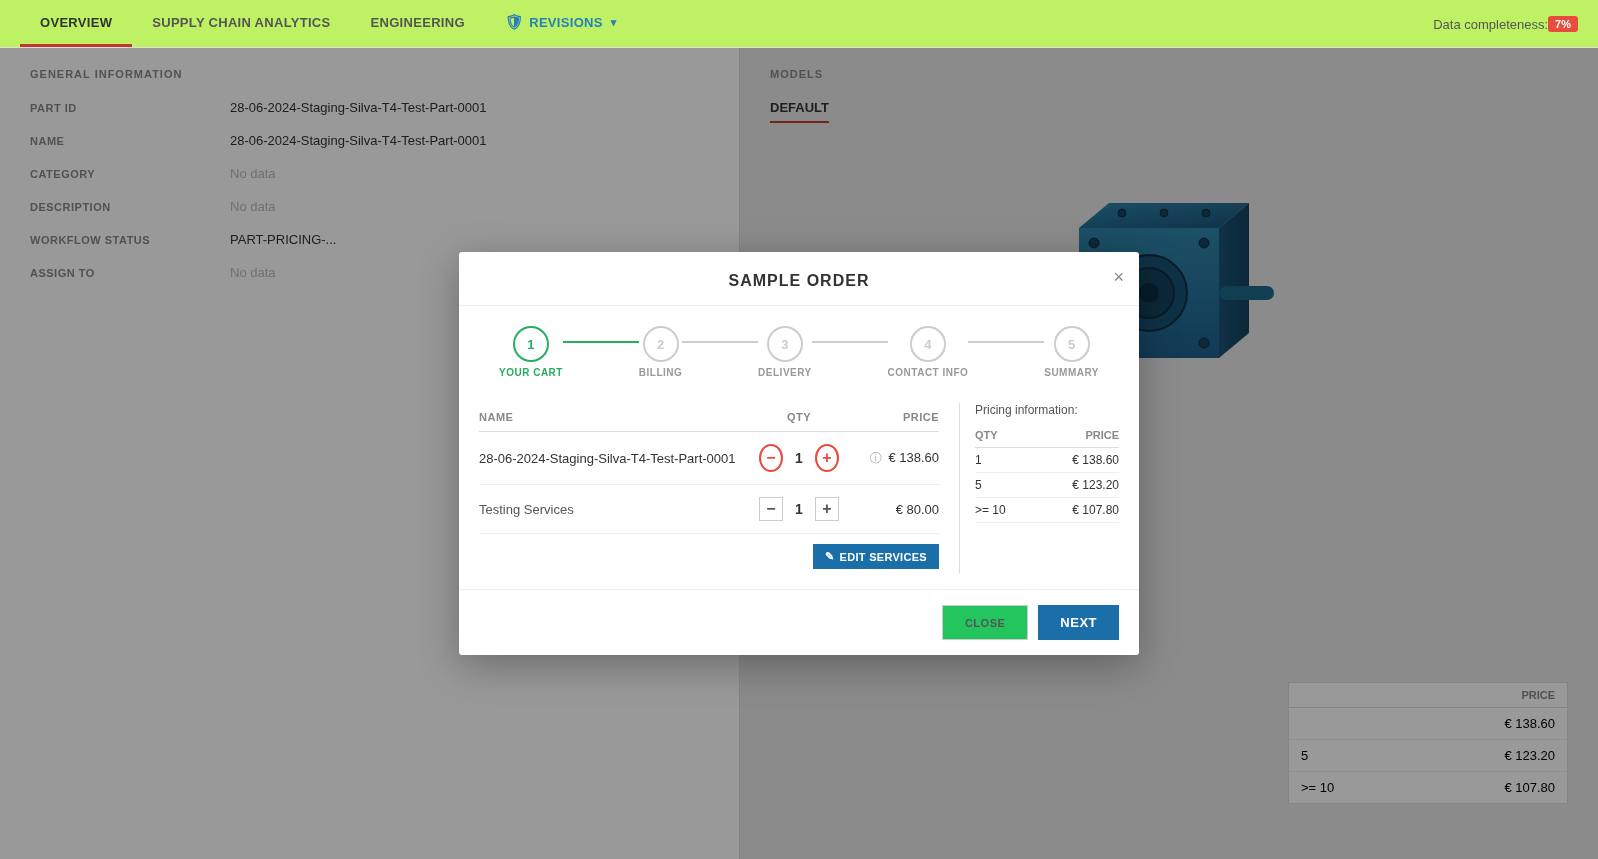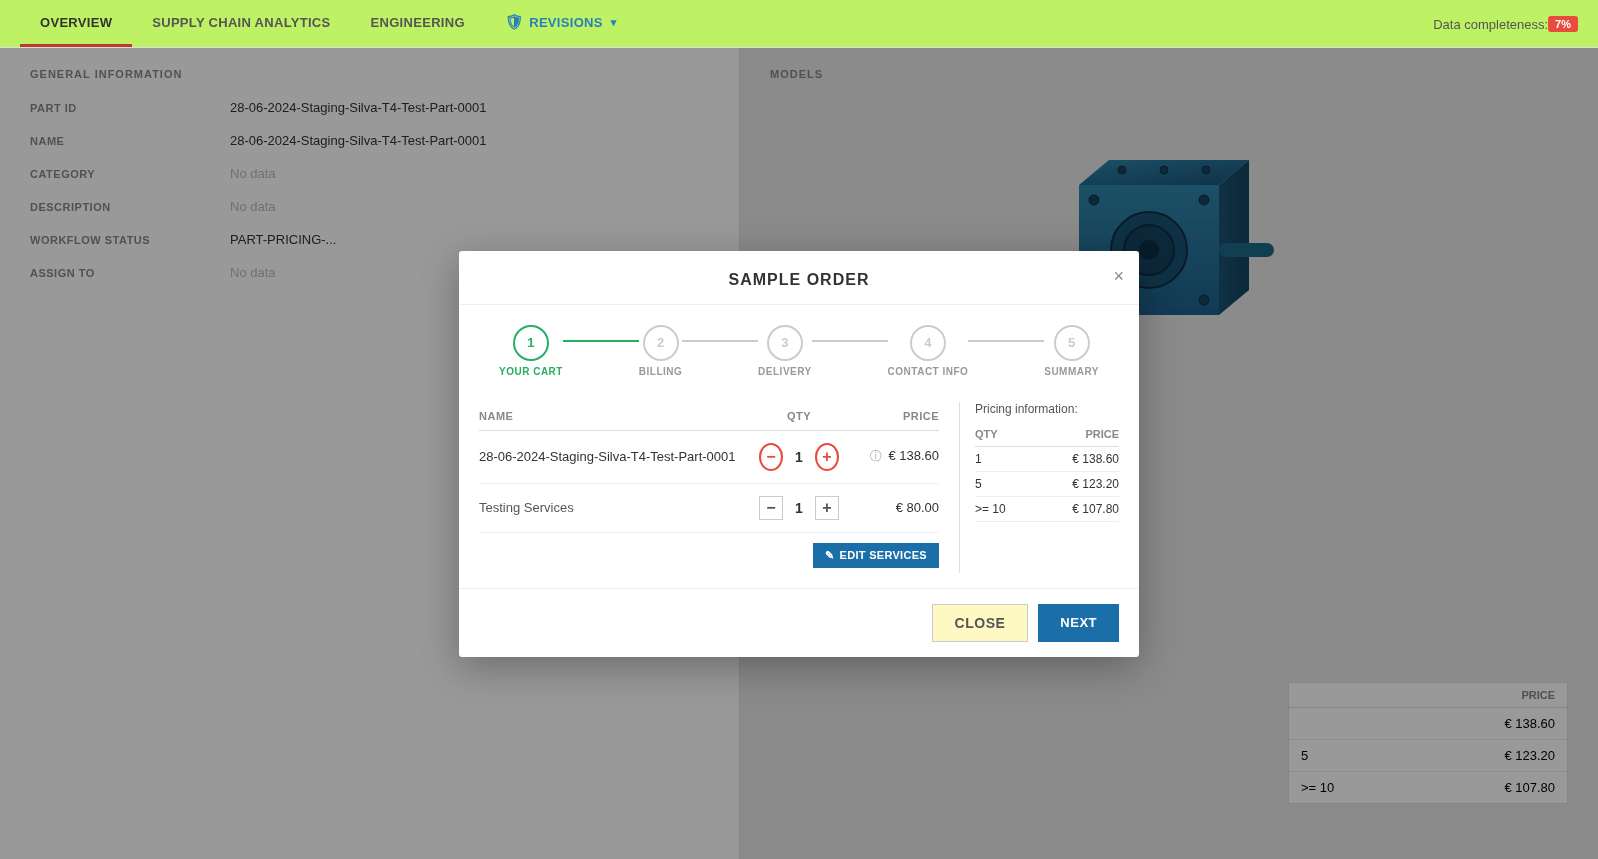--- a/index.html
+++ b/index.html
@@ -468,25 +468,25 @@
 
     
     .modal-footer {
       padding: 15px 20px;
       display: flex;
       justify-content: flex-end;
       gap: 10px;
       border-top: 1px solid #eee;
     }
     .btn-close {
-      background: #fef9c3;
+      background: #22c55e;
       border: 1px solid #ccc;
       color: #555;
       padding: 10px 22px;
-      font-size: 14px;
+      font-size: 11px;
       font-weight: 600;
       cursor: pointer;
       text-transform: uppercase;
       letter-spacing: 0.5px;
     }
     .btn-next {
       background: #1a6fa8;
       color: #fff;
       border: none;
       padding: 10px 22px;
@@ -556,20 +556,25 @@
 
     <div class="field-row">
       <div class="field-label">ASSIGN TO</div>
       <div class="field-value no-data">No data</div>
     </div>
 
   </div>
 
   <div class="right-panel">
     <div class="models-title">MODELS</div>
+    <div class="model-tabs">
+      <div class="model-tab active">
+        <span>DEFAULT</span>
+      </div>
+    </div>
 
     <div class="model-3d">
       <svg class="model-svg" viewBox="0 0 300 250">
 
         <defs>
           <linearGradient id="topGrad" x1="0%" y1="0%" x2="100%" y2="100%">
             <stop offset="0%" style="stop-color:#2e86ab;stop-opacity:1"></stop>
             <stop offset="100%" style="stop-color:#1a5276;stop-opacity:1"></stop>
           </linearGradient>
           <linearGradient id="sideGrad" x1="0%" y1="0%" x2="100%" y2="0%">

